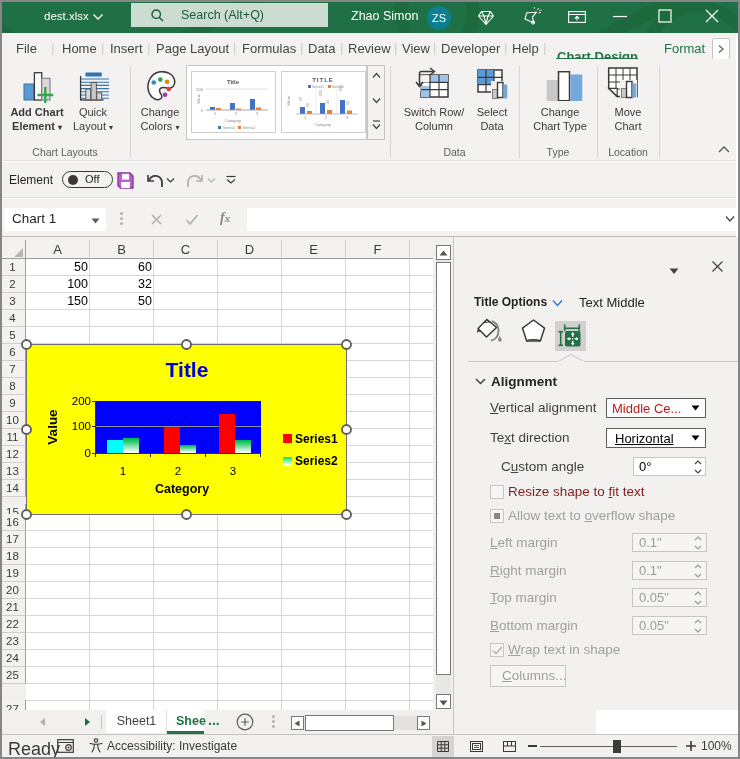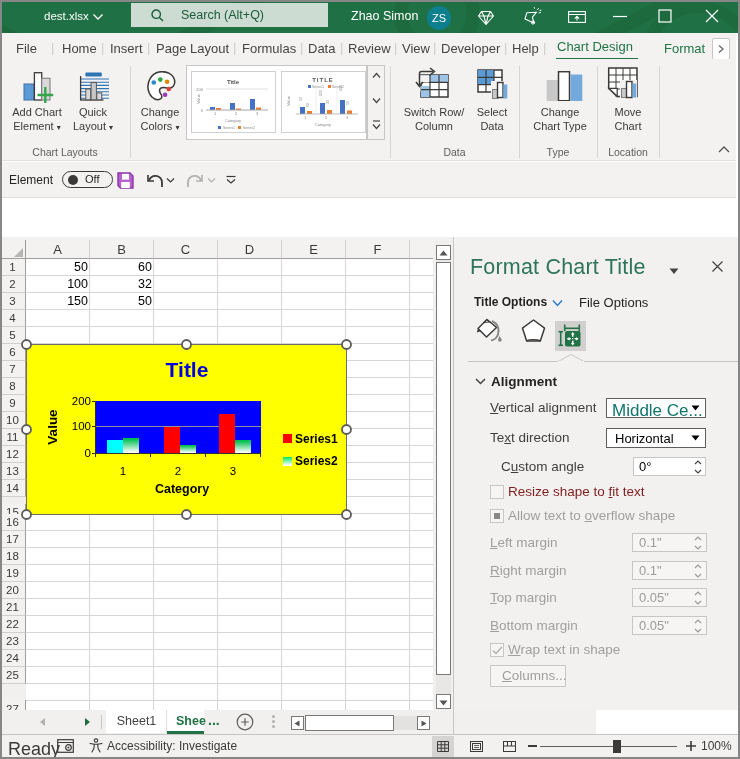--- a/index.html
+++ b/index.html
@@ -85,21 +85,21 @@
   <span class="abs" style="left:308px;top:6px;">Data</span>
   <span class="abs" style="left:340px;top:5px;color:#cfcdcb;">|</span>
   <span class="abs" style="left:348px;top:6px;">Review</span>
   <span class="abs" style="left:394px;top:5px;color:#cfcdcb;">|</span>
   <span class="abs" style="left:402px;top:6px;">View</span>
   <span class="abs" style="left:433px;top:5px;color:#cfcdcb;">|</span>
   <span class="abs" style="left:441px;top:6px;">Developer</span>
   <span class="abs" style="left:504px;top:5px;color:#cfcdcb;">|</span>
   <span class="abs" style="left:512px;top:6px;">Help</span>
   <span class="abs" style="left:543px;top:5px;color:#cfcdcb;">|</span>
-  <span class="abs" style="left:557px;top:4px;color:#217346;font-weight:normal;">Chart Design</span>
+  <span class="abs" style="left:557px;top:14px;color:#217346;font-weight:bold;">Chart Design</span>
   <div class="abs" style="left:556px;top:23px;width:82px;height:3px;background:#217346;"></div>
   <span class="abs" style="left:664px;top:6px;color:#217346;">Format</span>
   <div class="abs" style="left:712px;top:3px;width:18px;height:22px;background:#fff;border:1px solid #c8c6c4;border-radius:2px;"></div>
   <svg class="abs" style="left:717px;top:9px;" width="8" height="10" viewBox="0 0 8 10">
         <path d="M2 1.5 L6 5 L2 8.5" stroke="#666" stroke-width="1.3" fill="none"></path>
       </svg>
 </div>
 
 <div class="abs" id="ribbon" style="left:0;top:59px;width:736px;height:102px;background:#f3f2f1;border-bottom:1px solid #e1dfdd;font-size:11px;color:#3b3a39;">
 
@@ -108,21 +108,21 @@
   <div class="abs" style="left:519px;top:7px;width:1px;height:92px;background:#d8d6d4;"></div>
   <div class="abs" style="left:597px;top:7px;width:1px;height:92px;background:#d8d6d4;"></div>
   <div class="abs" style="left:659px;top:7px;width:1px;height:92px;background:#d8d6d4;"></div>
 
   <svg class="abs" style="left:22px;top:12px;" width="32" height="33" viewBox="0 0 32 33">
     <rect x="2" y="13" width="10" height="16" fill="#5b9bd5" stroke="#41719c" stroke-width="1"></rect>
     <rect x="12.4" y="1.7" width="7.3" height="27.3" fill="#fbfbfb" stroke="#3b3a39" stroke-width="1.3"></rect>
     <rect x="19.7" y="7.3" width="8.3" height="21.7" fill="#d9d9d9" stroke="#7f7f7f" stroke-width="1.1"></rect>
     <path d="M23.3 16 V32 M15.5 24 H31.2" stroke="#33a64c" stroke-width="2.4"></path>
   </svg>
-  <div class="abs" style="left:0px;top:46px;width:74px;text-align:center;line-height:14px;">Add Chart<br>Element <span style="font-size:8px;">▾</span></div>
+  <div class="abs" style="left:0px;top:46px;width:74px;text-align:center;line-height:14px;font-weight:bold;">Add Chart<br>Element <span style="font-size:8px;">▾</span></div>
 
   <svg class="abs" style="left:79px;top:12px;" width="31" height="31" viewBox="0 0 31 31">
     <rect x="6.4" y="1.6" width="16.4" height="4" rx="0.8" fill="#2e75b6"></rect>
     <path d="M1 8 H30 M1 11.2 H30 M1 14.4 H30 M1 17.6 H30 M1 20.8 H30 M1 24 H30 M1 27.2 H30" stroke="#2e75b6" stroke-width="1.1"></path>
     <path d="M1.6 5 V29" stroke="#3b3a39" stroke-width="1.3"></path>
     <path d="M1 29 H24.5" stroke="#3b3a39" stroke-width="1.3"></path>
     <rect x="6.8" y="18" width="4.9" height="10.8" fill="#d9d9d9" stroke="#595959" stroke-width="1"></rect>
     <rect x="12.1" y="11.5" width="5.3" height="17.3" fill="#c8c8c8" stroke="#595959" stroke-width="1"></rect>
     <rect x="17.8" y="21.9" width="4.9" height="6.9" fill="#d9d9d9" stroke="#595959" stroke-width="1"></rect>
   </svg>
@@ -284,20 +284,41 @@
   <svg class="abs" style="left:207px;top:15px;" width="9" height="7" viewBox="0 0 9 7">
         <path d="M1 1.5 L4.5 5 L8 1.5" stroke="#b3b0ad" stroke-width="1.2" fill="none"></path>
       </svg>
 
   <svg class="abs" style="left:225px;top:12px;" width="12" height="12" viewBox="0 0 12 12">
         <path d="M1.5 2.5 H10.5" stroke="#3b3a39" stroke-width="1.2"></path>
         <path d="M2 5.5 L6 9 L10 5.5" stroke="#3b3a39" stroke-width="1.2" fill="none"></path>
       </svg>
 </div>
 
+<div class="abs" id="formula" style="left:0;top:199px;width:736px;height:38px;background:#f3f2f1;border-bottom:1px solid #bebbb8;">
+  <div class="abs" style="left:4px;top:9px;width:102px;height:23px;background:#fff;"></div>
+  <div class="abs" style="left:12px;top:12px;font-size:13.5px;color:#252423;">Chart 1</div>
+  <svg class="abs" style="left:91px;top:19px;" width="9" height="6" viewBox="0 0 9 6">
+        <path d="M0.5 0.5 L4.5 5.5 L8.5 0.5 Z" fill="#605e5c"></path>
+      </svg>
+  <div class="abs" style="left:120px;top:13px;width:3px;height:3px;border-radius:50%;background:#b3b0ad;"></div>
+  <div class="abs" style="left:120px;top:18px;width:3px;height:3px;border-radius:50%;background:#b3b0ad;"></div>
+  <div class="abs" style="left:120px;top:23px;width:3px;height:3px;border-radius:50%;background:#b3b0ad;"></div>
+  <svg class="abs" style="left:150px;top:14px;" width="13" height="13" viewBox="0 0 13 13">
+        <path d="M2 2 L11 11 M11 2 L2 11" stroke="#b3b0ad" stroke-width="1.6"></path>
+      </svg>
+  <svg class="abs" style="left:185px;top:14px;" width="14" height="13" viewBox="0 0 14 13">
+        <path d="M1.5 7 L5 11 L12.5 2" stroke="#b3b0ad" stroke-width="1.7" fill="none"></path>
+      </svg>
+  <div class="abs" style="left:220px;top:11px;font-size:14px;color:#8a8886;font-style:italic;font-weight:bold;font-family:'Liberation Serif',serif;">f<span style="font-size:11px;">x</span></div>
+  <div class="abs" style="left:247px;top:9px;width:489px;height:23px;background:#fff;"></div>
+  <svg class="abs" style="left:725px;top:16px;" width="10" height="8" viewBox="0 0 10 8">
+        <path d="M1 1.5 L5 6 L9 1.5" stroke="#444" stroke-width="1.2" fill="none"></path>
+      </svg>
+</div>
 
 <div class="abs" id="grid" style="left:0;top:237px;width:740px;height:473px;background:#f1f0ef;overflow:hidden;">
 
   <div class="abs" style="left:26px;top:22px;width:407px;height:451px;background:#fff;
     background-image:
       repeating-linear-gradient(to right, transparent 0, transparent 63px, #d8d6d4 63px, #d8d6d4 64px),
       repeating-linear-gradient(to bottom, transparent 0, transparent 16px, #d8d6d4 16px, #d8d6d4 17px);"></div>
 
   <div class="abs" style="left:0;top:3px;width:26px;height:19px;background:#f3f2f1;border-right:1px solid #9f9d9b;border-bottom:1px solid #9f9d9b;"></div>
   <svg class="abs" style="left:14px;top:11px;" width="9" height="9" viewBox="0 0 9 9">
@@ -412,32 +433,31 @@
     <circle cx="5.5" cy="90.5" r="4.5"></circle>
         <circle cx="325.5" cy="90.5" r="4.5"></circle>
     <circle cx="5.5" cy="175.5" r="4.5"></circle>
         <circle cx="165.5" cy="175.5" r="4.5"></circle>
         <circle cx="325.5" cy="175.5" r="4.5"></circle>
   </g>
 </svg>
 
 <div class="abs" id="panel" style="left:453px;top:237px;width:287px;height:473px;background:#f2f1f0;border-left:1px solid #c8c6c4;overflow:hidden;">
 
-  <div class="abs" style="left:16px;top:18px;font-size:21.5px;letter-spacing:0.2px;color:#2e7458;">Format Chart Title</div>
   <svg class="abs" style="left:215px;top:31px;" width="10" height="7" viewBox="0 0 10 7">
         <path d="M0.5 0.5 L5 6 L9.5 0.5 Z" fill="#444"></path>
       </svg>
   <svg class="abs" style="left:257px;top:23px;" width="13" height="13" viewBox="0 0 13 13">
         <path d="M1.5 1.5 L11.5 11.5 M11.5 1.5 L1.5 11.5" stroke="#444" stroke-width="1.3"></path>
       </svg>
   <div class="abs" style="left:20px;top:58px;font-size:12px;font-weight:bold;color:#252423;">Title Options</div>
   <svg class="abs" style="left:98px;top:62px;" width="11" height="8" viewBox="0 0 11 8">
         <path d="M1 1.5 L5.5 6.5 L10 1.5" stroke="#2b7cd3" stroke-width="1.5" fill="none"></path>
       </svg>
-  <div class="abs" style="left:125px;top:58px;font-size:13px;color:#252423;">File Options</div>
+  <div class="abs" style="left:125px;top:58px;font-size:13px;color:#252423;">Text Middle</div>
 
   <svg class="abs" style="left:22px;top:81px;" width="27" height="26" viewBox="0 0 27 26">
     <path d="M11 1.5 L20.5 9.5 L10.5 19 L2 10.5 Z" fill="#fff" stroke="#3b3a39" stroke-width="1.5" stroke-linejoin="round"></path>
     <path d="M2 10.5 L0.8 14.5 L4.6 13.2 Z" fill="#3b3a39"></path>
     <path d="M7.5 4.5 L14.5 4 L10 1.8 Z" fill="none" stroke="#3b3a39" stroke-width="1"></path>
     <path d="M16 3 C21.5 5.5 24 11 22 16.5 C20.8 19.8 18 22 15 22.5" fill="none" stroke="#8a8886" stroke-width="2"></path>
     <path d="M23.5 17 C23.5 19.5 25.8 20 25.8 21.8 C25.8 23 25 23.8 23.9 23.8 C22.8 23.8 22 23 22 21.8 C22 20 23.5 19.5 23.5 17 Z" fill="#8a8886"></path>
   </svg>
 
   <svg class="abs" style="left:66px;top:81px;" width="27" height="26" viewBox="0 0 27 26">
@@ -470,27 +490,27 @@
         <path d="M0 7.5 L13 0.5 L26 7.5" fill="#f2f1f0" stroke="#c8c6c4" stroke-width="1"></path>
         <rect x="0" y="7" width="26" height="1" fill="#f2f1f0"></rect>
       </svg>
 
   <svg class="abs" style="left:21px;top:140px;" width="11" height="8" viewBox="0 0 11 8">
         <path d="M1 2 L5.5 6.5 L10 2" stroke="#444" stroke-width="1.5" fill="none"></path>
       </svg>
   <div class="abs" style="left:37px;top:137px;font-size:13.5px;font-weight:bold;color:#252423;">Alignment</div>
   <div class="abs" style="left:36px;top:163px;font-size:13.5px;color:#3f3e3d;"><u>V</u>ertical alignment</div>
   <div class="abs" style="left:152px;top:161px;width:100px;height:20px;background:#fff;border:1px solid #605e5c;"></div>
-  <div class="abs" style="left:158px;top:164px;font-size:17px;color:#0f766e;">Middle Ce...</div>
+  <div class="abs" style="left:158px;top:164px;font-size:13px;color:#b91c1c;">Middle Ce...</div>
   <svg class="abs" style="left:237px;top:168px;" width="9" height="6" viewBox="0 0 9 6">
         <path d="M0.5 0.5 L4.5 5.5 L8.5 0.5 Z" fill="#000"></path>
       </svg>
   <div class="abs" style="left:36px;top:193px;font-size:13.5px;color:#3f3e3d;">Te<u>x</u>t direction</div>
   <div class="abs" style="left:152px;top:191px;width:100px;height:20px;background:#fff;border:1px solid #605e5c;"></div>
-  <div class="abs" style="left:161px;top:194px;font-size:13px;color:#000;">Horizontal</div>
+  <div class="abs" style="left:161px;top:194px;font-size:13px;color:#000;text-decoration:underline;">Horizontal</div>
   <svg class="abs" style="left:237px;top:198px;" width="9" height="6" viewBox="0 0 9 6">
         <path d="M0.5 0.5 L4.5 5.5 L8.5 0.5 Z" fill="#000"></path>
       </svg>
   <div class="abs" style="left:47px;top:222px;font-size:13.5px;color:#3f3e3d;">C<u>u</u>stom angle</div>
   <div class="abs" style="left:179px;top:220px;width:73px;height:19px;background:#fff;border:1px solid #c8c6c4;"></div>
   <div class="abs" style="left:185px;top:222px;font-size:13px;color:#000;">0°</div>
   <svg class="abs" style="left:240px;top:223px;" width="8" height="14" viewBox="0 0 8 14">
         <path d="M1 4 L4 1 L7 4" stroke="#444" stroke-width="1.2" fill="none"></path>
         <path d="M1 10 L4 13 L7 10" stroke="#444" stroke-width="1.2" fill="none"></path>
       </svg>

